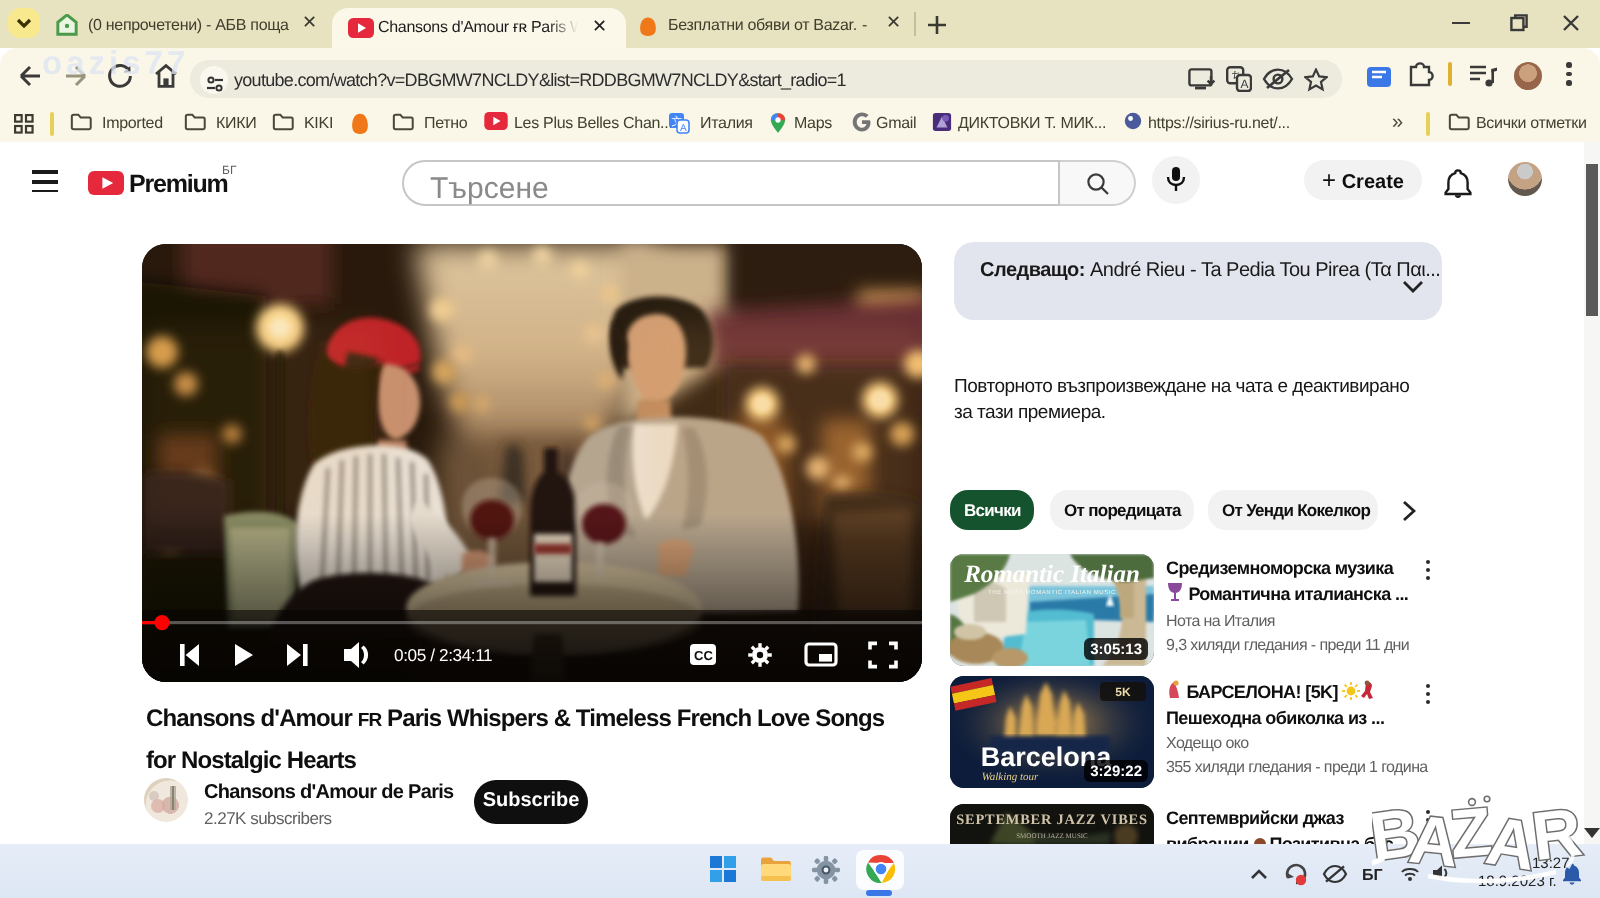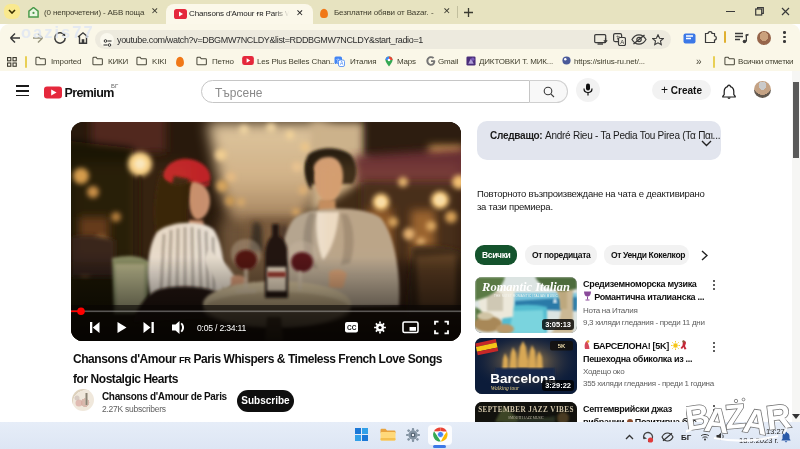--- a/index.html
+++ b/index.html
@@ -17,21 +17,21 @@
 
 #bookmarks { position:absolute; left:0; top:52px; width:800px; height:19px; background:#faf7e8; }
 .bm { position:absolute; top:0; height:19px; font-size:8px; letter-spacing:-0.15px; color:#42402f; white-space:nowrap; }
 .bm i { font-style:normal; position:absolute; left:16px; top:5px; }
 .bmf { position:absolute; top:4px; left:0; }
 .ysep { position:absolute; width:2px; height:12px; background:#e8cf55; border-radius:1px; top:3.5px; }
 
 #content { position:absolute; left:0; top:71px; width:800px; height:351px; background:#fff; }
 #hamb div { width:13px; height:1.7px; background:#1a1a1a; margin-bottom:3.2px; }
 #searchinput { position:absolute; left:201px; top:9px; width:329px; height:23px; border:1px solid #c6c6c6; border-radius:12px 0 0 12px; background:#fff; }
-#searchinput span { position:absolute; left:13px; top:5px; color:#8a8a8a; font-size:12px; }
+#searchinput span { position:absolute; left:13px; top:5px; color:#8a8a8a; font-size:15px; }
 #searchbtn { position:absolute; left:530px; top:9px; width:38px; height:23px; border:1px solid #d0d0d0; border-left:none; border-radius:0 12px 12px 0; background:#f8f8f8; }
 #micbtn { position:absolute; left:576px; top:7px; width:24px; height:24px; border-radius:50%; background:#f2f2f2; }
 #createbtn { position:absolute; left:652px; top:9px; width:59px; height:20px; border-radius:10px; background:#f2f2f2; color:#0f0f0f; font-size:10px; text-align:center; line-height:20px; }
 #avatarbtn { position:absolute; left:754px; top:10px; width:17px; height:17px; border-radius:50%; background:radial-gradient(circle at 50% 28%, #cacaca 0 26%, #c4a284 27% 60%, #62584e 61% 100%); }
 #player { position:absolute; left:71px; top:51px; width:390px; height:219px; border-radius:12px; overflow:hidden; background:#1a120e; }
 #vtitle { position:absolute; left:73px; top:279px; width:420px; font-size:12px; font-weight:bold; color:#0f0f0f; line-height:18.5px; letter-spacing:-0.45px; }
 #chavatar { position:absolute; left:72px; top:318px; width:22px; height:22px; border-radius:50%; background:radial-gradient(circle at 60% 62%, #d8b8ac 0 22%, #f0e8dc 23% 65%, #ded2be 66% 100%); }
 #chname { position:absolute; left:102px; top:320px; font-size:10px; letter-spacing:-0.35px; font-weight:bold; color:#0f0f0f; }
 #chsubs { position:absolute; left:102px; top:333px; font-size:8.5px; letter-spacing:-0.25px; color:#606060; }
 #subbtn { position:absolute; left:237px; top:319px; width:57px; height:22px; border-radius:11px; background:#0f0f0f; color:#fff; font-size:10px; font-weight:bold; text-align:center; line-height:22px; }

